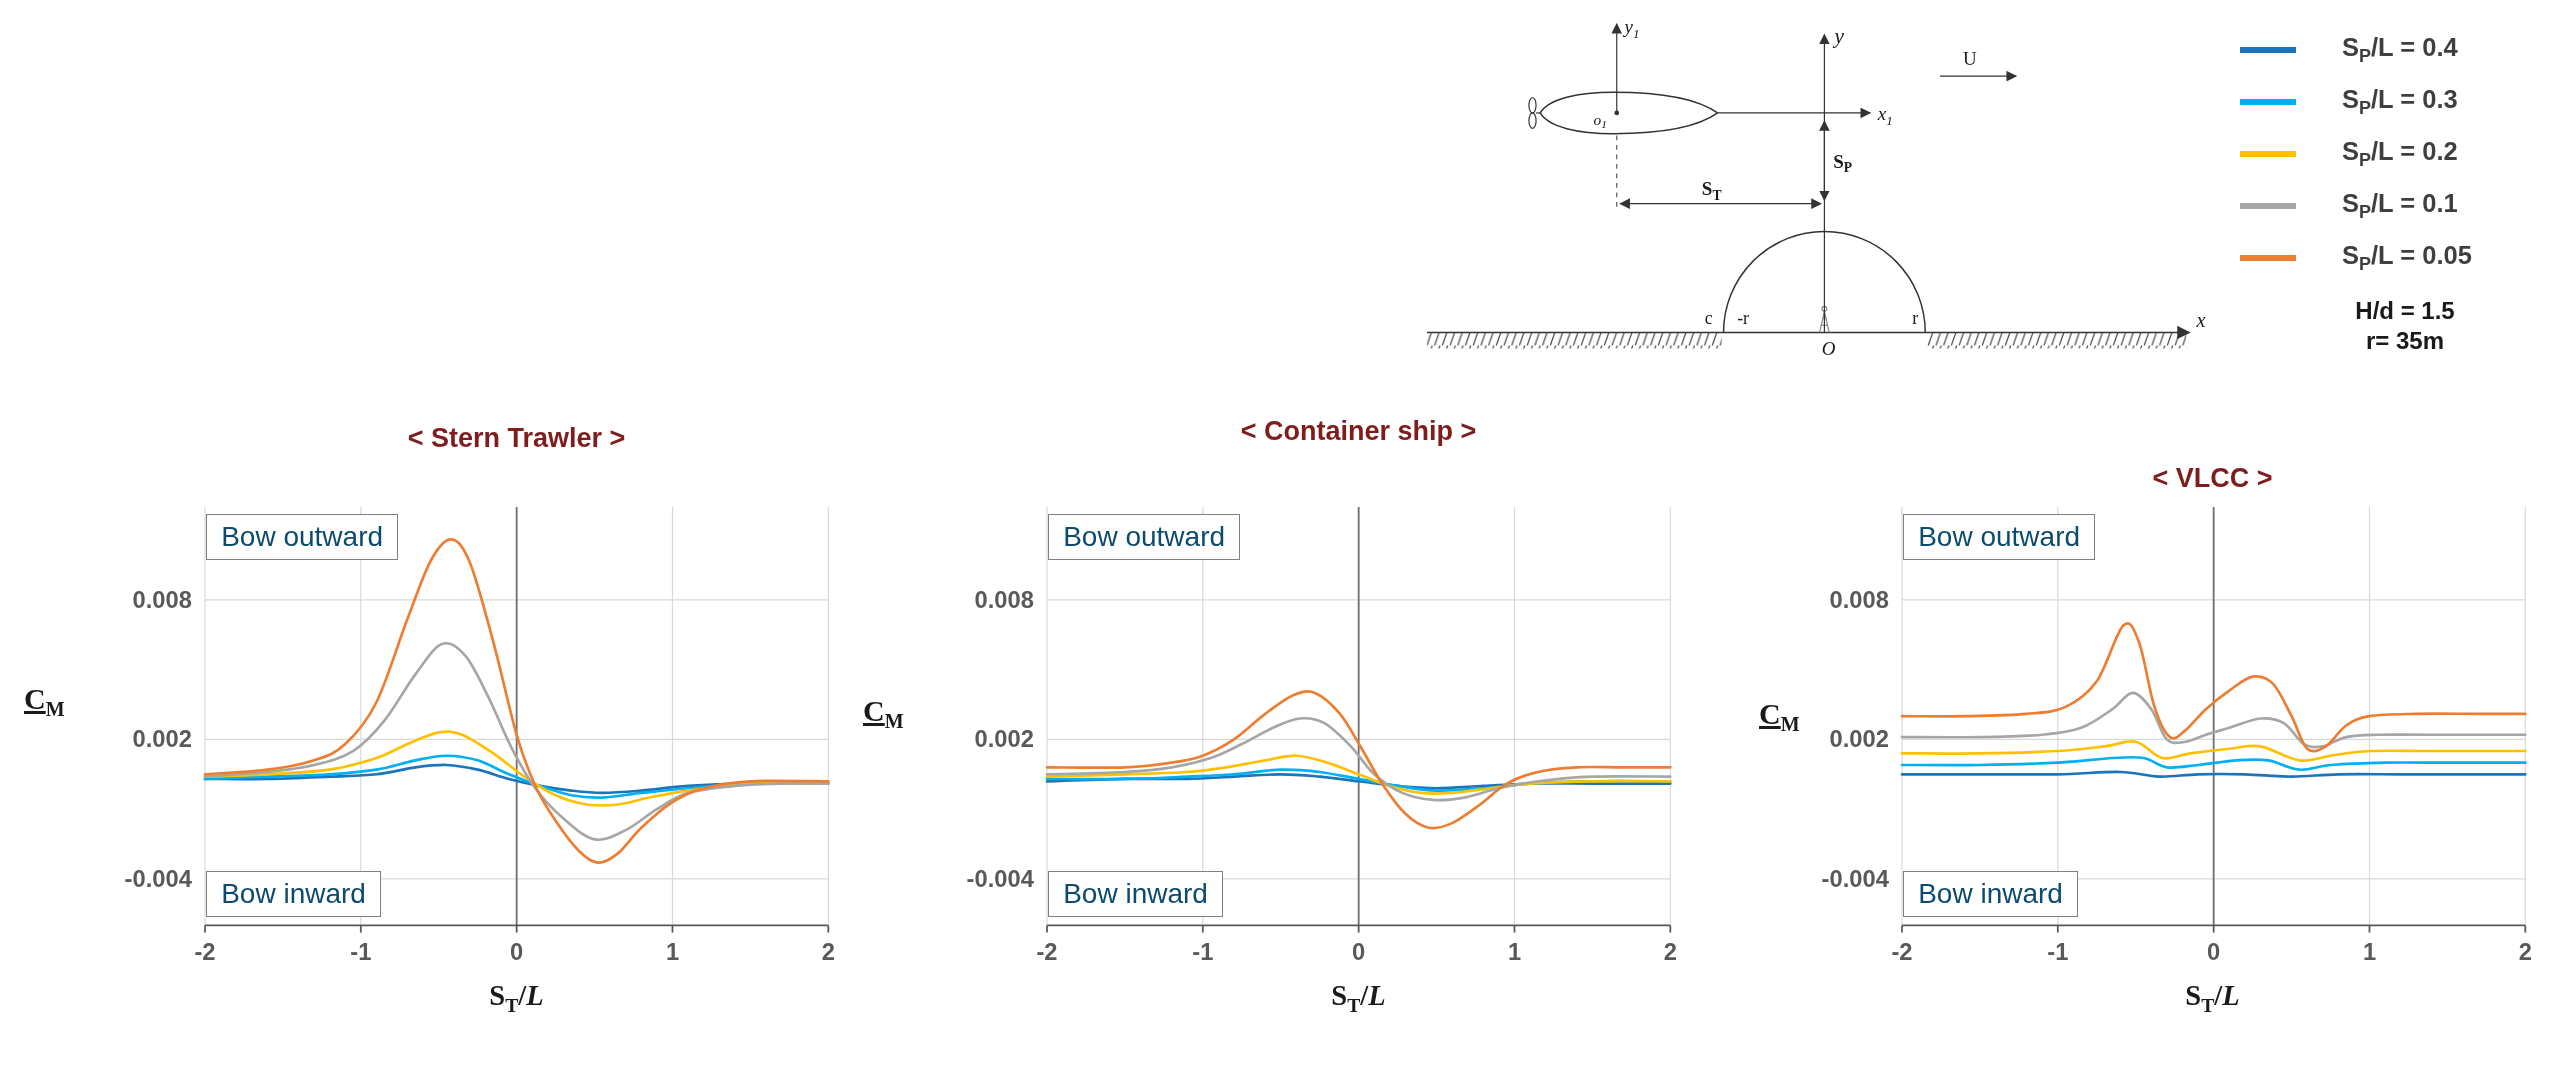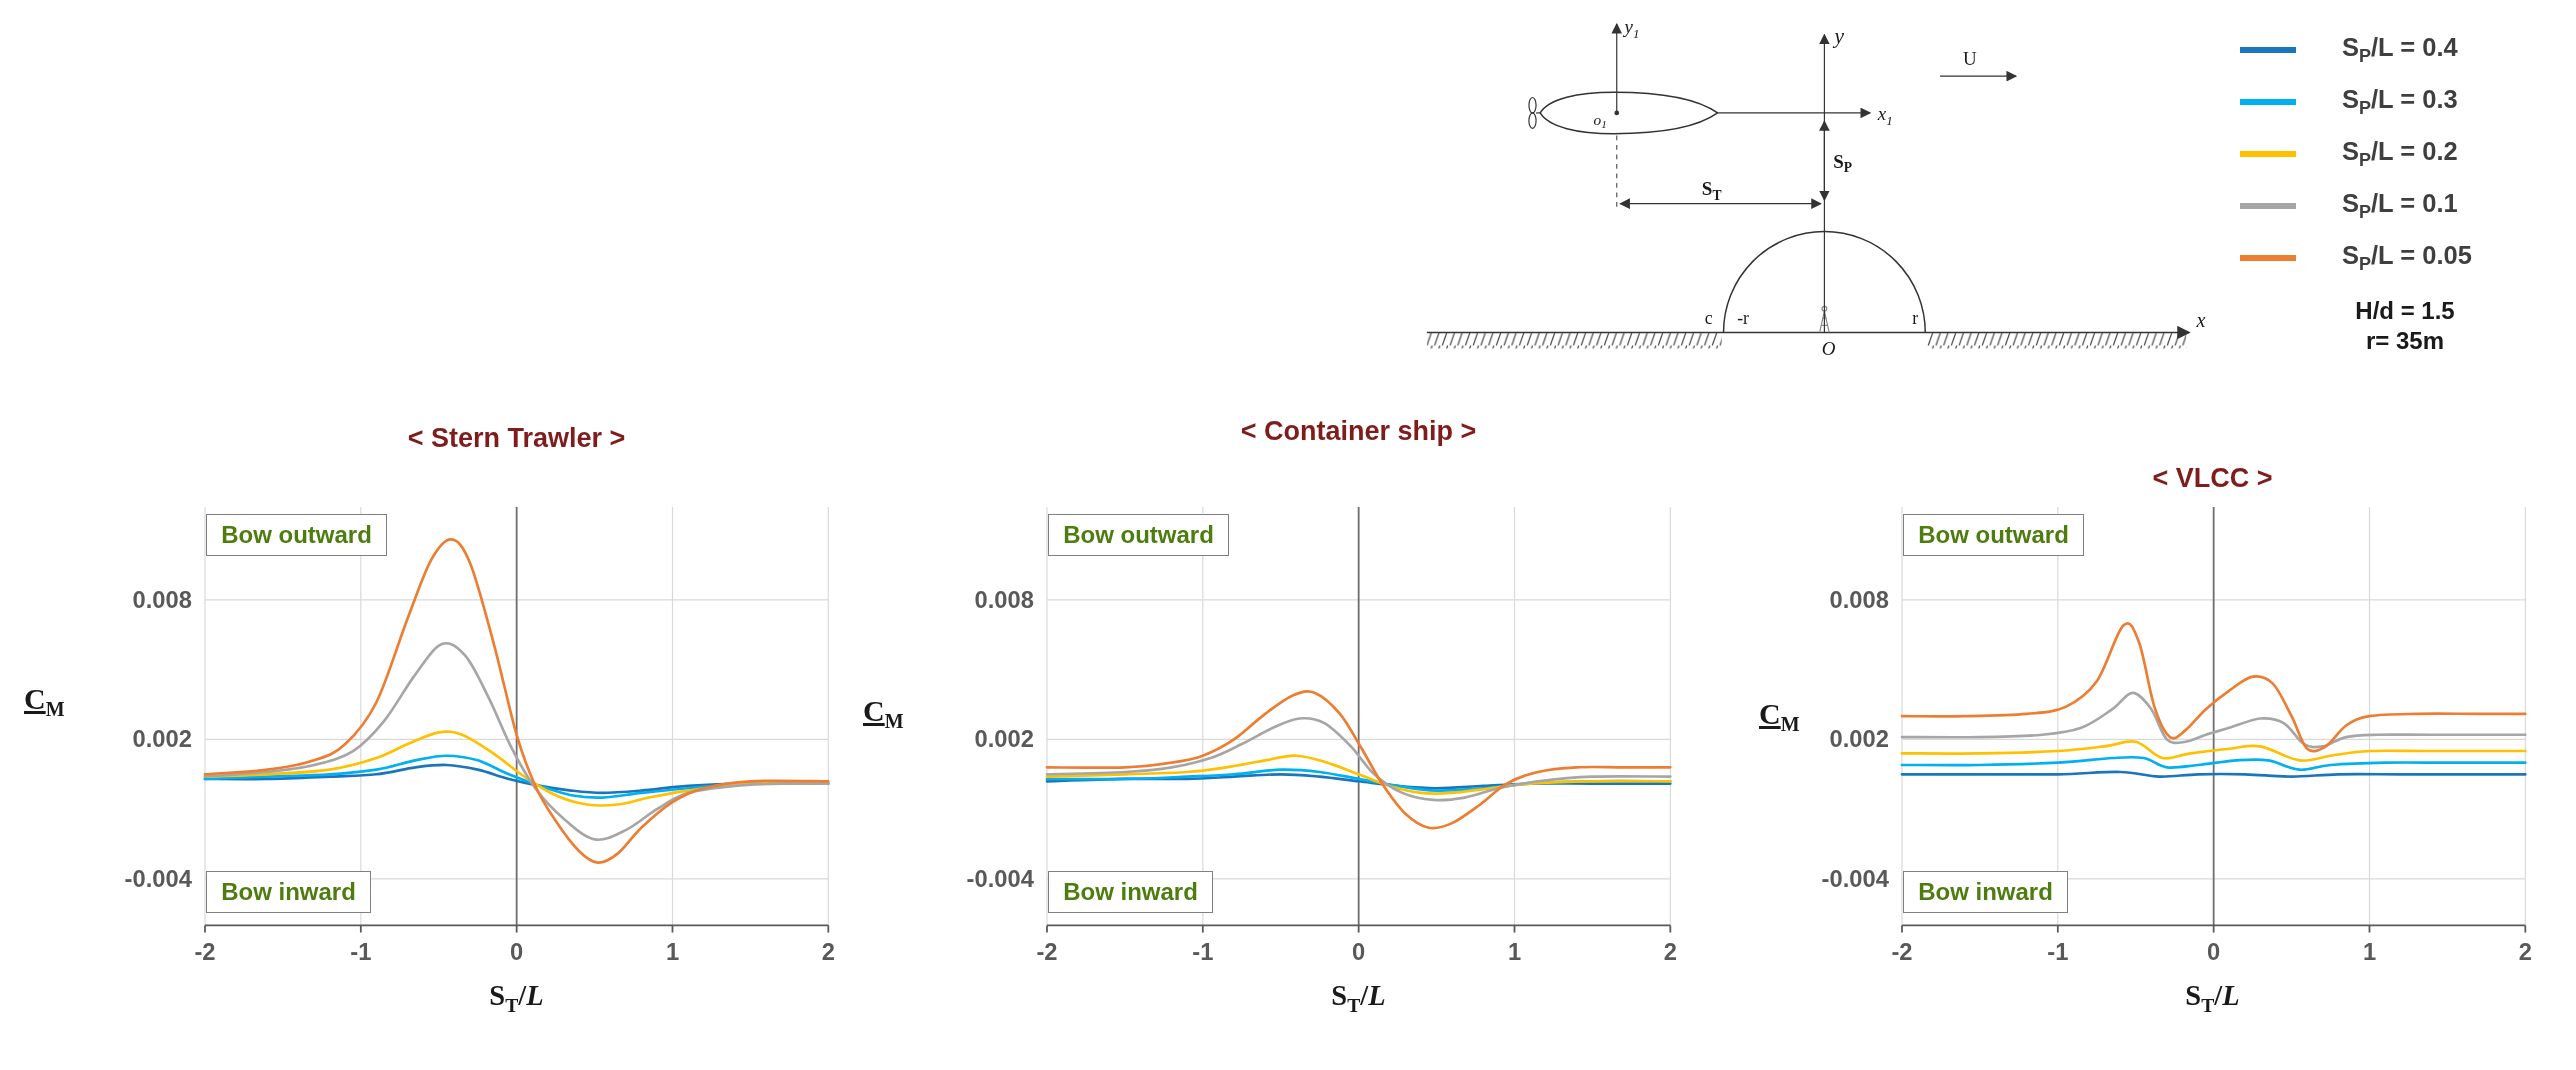--- a/index.html
+++ b/index.html
@@ -1,21 +1,21 @@
 <!DOCTYPE html>
 <html style="font-size:9.5px"><head>
 <meta charset="utf-8">
 <style>
   html,body{margin:0;padding:0;background:#ffffff;}
   .page{position:relative;width:2576px;height:1070px;background:#ffffff;overflow:hidden;
         font-family:"Liberation Sans",sans-serif;}
   .chart-title{position:absolute;font-weight:bold;font-size:27px;color:#7f1d1d;
                text-align:center;line-height:36px;}
   .anno{position:absolute;background:#ffffff;border:1.2px solid #808080;
-        font-weight:bold;font-size:24px;color:#4d7c0f;padding:6px 14.2px;white-space:nowrap;}
+        font-weight:normal;font-size:28px;color:#0c4a6e;padding:6px 14.2px;white-space:nowrap;}
   .ylab{position:absolute;font-family:"Liberation Serif",serif;font-weight:bold;
         font-size:30px;color:#1a1a1a;text-decoration:underline;}
   .ylab .subs{font-size:20px;vertical-align:sub;}
   .xlab{position:absolute;font-family:"Liberation Serif",serif;font-weight:bold;
         font-size:28.5px;color:#1a1a1a;text-align:center;}
   .xlab .subs{font-size:19.6px;vertical-align:sub;}
   .xlab .ital{font-style:italic;}
   .legend{position:absolute;left:2240px;top:24px;width:330px;}
   .legend-item{display:flex;align-items:center;height:52px;gap:28px;}
   .legend-swatch{width:56px;height:6.5px;margin-right:18px;flex:0 0 auto;}

